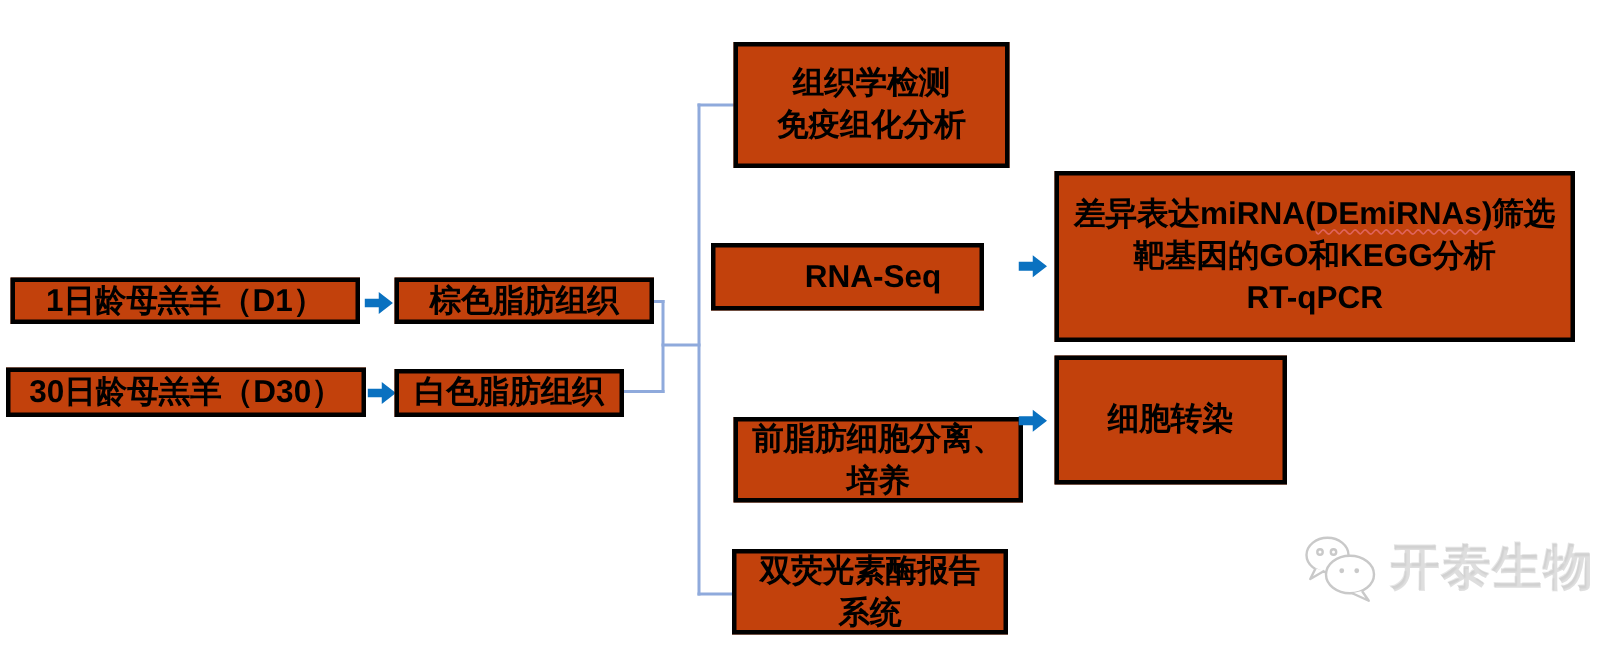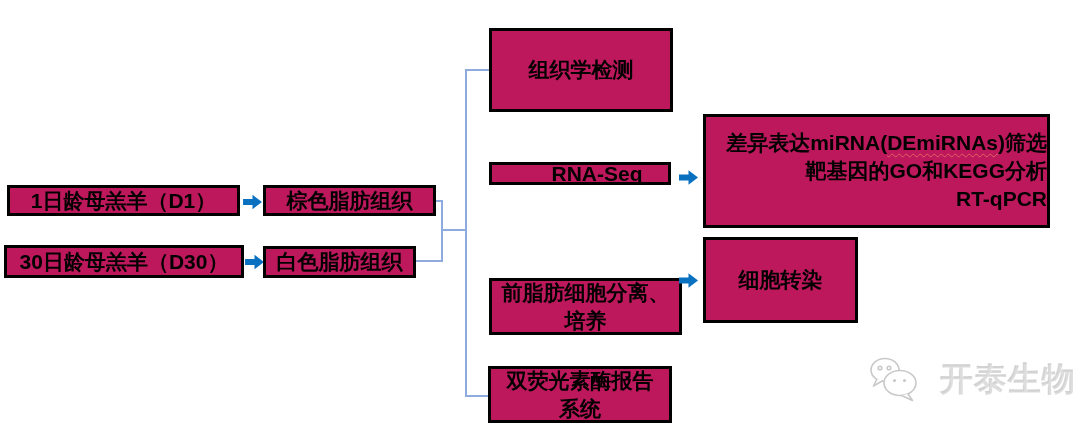--- a/index.html
+++ b/index.html
@@ -8,21 +8,21 @@
     width:1080px;height:432px;
     background:#ffffff;
     font-family:"Liberation Sans","DejaVu Sans",sans-serif;
     font-weight:700;
     color:var(--text,#000);
     overflow:hidden;
   }
   .box{
     position:absolute;
     border:3px solid var(--border,#000);
-    background:#be185d;
+    background:#c2410c;
     display:flex;flex-direction:column;
     align-items:center;justify-content:center;
     text-align:center;
     font-size:21px;line-height:28px;
     box-sizing:border-box;
     white-space:nowrap;
   }
   .hline,.vline{position:absolute;background:var(--connector,#8faadc);}
   .hline{height:2px;}
   .vline{width:2px;}
@@ -34,42 +34,42 @@
     text-decoration-color:var(--wavy,#e0635c);
     text-decoration-thickness:1px;
     text-underline-offset:3px;
   }
   
   #b-d1   {left:7px;  top:185px; width:233px; height:31px;}
   #b-d30  {left:4px;  top:245px; width:240px; height:33px;}
   #b-brown{left:263px;top:185px; width:173px; height:31px;}
   #b-white{left:263px;top:246px; width:153px; height:32px;}
   #b-hist {left:489px;top:28px;  width:184px; height:84px;}
-  #b-rna  {left:489px;top:162px; width:182px; height:23px;padding-left:34px;}
+  #b-rna  {left:474px;top:162px; width:182px; height:45px;padding-left:34px;}
   #b-pre  {left:489px;top:252px; width:193px; height:57px;margin-top:26px;}
   #b-dual {left:488px;top:366px; width:184px; height:57px;}
-  #b-demi {left:703px;top:114px; width:347px; height:114px;align-items:flex-end;}
+  #b-demi {left:703px;top:114px; width:347px; height:114px;}
   #b-cell {left:703px;top:237px; width:155px; height:86px;text-align:right;}
   
   #a1{left:243px;top:194px;width:19px;height:16px;}
   #a2{left:245px;top:254px;width:19px;height:16px;}
   #a3{left:679px;top:169px;width:19px;height:17px;}
   #a4{left:679px;top:272px;width:19px;height:17px;}
   
   #l-brown  {left:416px;top:200px;width:27px;}
   #l-white  {left:416px;top:260px;width:27px;}
   #l-bracket{left:441px;top:200px;height:62px;}
   #l-mid    {left:441px;top:229px;width:26px;}
   #l-main   {left:465px;top:69px; height:328px;}
   #l-top    {left:465px;top:69px; width:26px;}
   #l-bot    {left:465px;top:395px;width:26px;}
   
   #watermark{
     position:absolute;left:868px;top:356px;
-    display:flex;align-items:center;gap:20px;
+    display:flex;gap:7px;
   }
   #wm-icon svg{display:block;}
   #wm-text{
     font-size:33px;font-weight:700;letter-spacing:1px;
     color:rgba(178,178,178,0.42);
     text-shadow:1px 2px 1px rgba(255,255,255,0.95), -0.5px -0.5px 0 rgba(160,160,160,0.25);
     white-space:nowrap;
   }
 </style>
 </head>
@@ -105,20 +105,21 @@
 
   <div class="box" id="b-brown">
     <span>棕色脂肪组织</span>
   </div>
   <div class="box" id="b-white">
     <span>白色脂肪组织</span>
   </div>
 
   <div class="box" id="b-hist">
     <div>组织学检测</div>
+    <div>免疫组化分析</div>
   </div>
 
   <div class="box" id="b-rna">
     <span>RNA-Seq</span>
   </div>
 
   <div class="box" id="b-pre">
     <div>前脂肪细胞分离、</div>
     <div>培养</div>
   </div>

